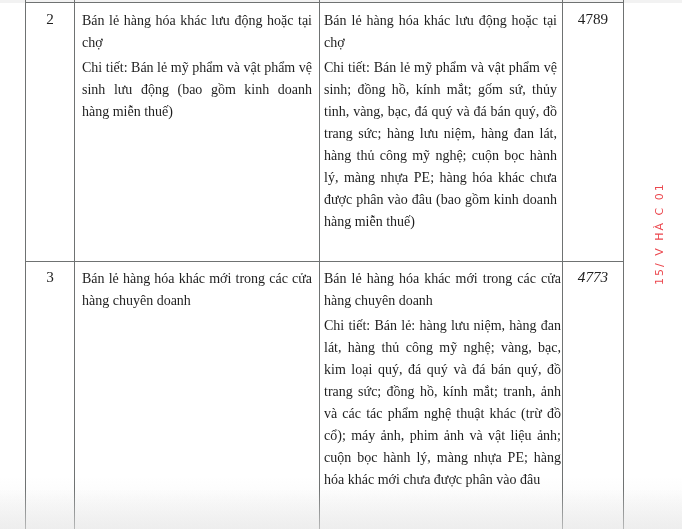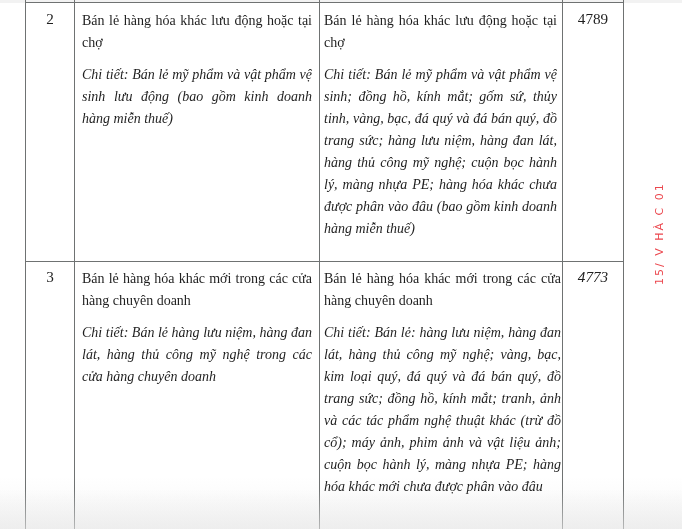--- a/index.html
+++ b/index.html
@@ -15,21 +15,21 @@
     }
     .top-shade {
       position: absolute; left: 0; top: 0; width: 682px; height: 3px; background: #f2f2f2;
     }
     .vline { position: absolute; top: 0; width: 1px; height: 529px; background: #6f7272; }
     .hline { position: absolute; height: 1px; background: #6f7272; }
     .cell {
       position: absolute; font-size: 14px; line-height: 22px; text-align: justify;
     }
     .cell p { margin: 0; }
-    .cell .detail { font-style: italic; margin-top: 10px; }
+    .cell .detail { margin-top: 3px; }
     .num { text-align: center; font-size: 15.2px; position: absolute; }
     .stamp {
       position: absolute; left: 653px; top: 165px; width: 26px; height: 120px;
       color: #e8262e; font-family: "DejaVu Sans", sans-serif; font-size: 11px;
       writing-mode: vertical-rl; transform: rotate(180deg); letter-spacing: 2px;
       opacity: 0.85; white-space: nowrap;
     }
     .bottom-shade {
       position: absolute; left: 0; bottom: 0; width: 682px; height: 40px;
       background: linear-gradient(to bottom, rgba(240,240,240,0), rgba(232,232,232,0.6));
@@ -60,21 +60,20 @@
       <p>Bán lẻ hàng hóa khác lưu động hoặc tại chợ</p>
       <p class="detail">Chi tiết: Bán lẻ mỹ phẩm và vật phẩm vệ sinh; đồng hồ, kính mắt; gốm sứ, thủy tinh, vàng, bạc, đá quý và đá bán quý, đồ trang sức; hàng lưu niệm, hàng đan lát, hàng thủ công mỹ nghệ; cuộn bọc hành lý, màng nhựa PE; hàng hóa khác chưa được phân vào đâu (bao gồm kinh doanh hàng miễn thuế)</p>
     </div>
     <div class="num" style="left:563px; top:10px; width:60px;">4789</div>
   </div>
 
   <div>
     <div class="num" style="left:26px; top:268px; width:48px;">3</div>
     <div class="cell" style="left:82px; top:268px; width:230px;">
       <p>Bán lẻ hàng hóa khác mới trong các cửa hàng chuyên doanh</p>
-      <p class="detail">Chi tiết: Bán lẻ hàng lưu niệm, hàng đan lát, hàng thủ công mỹ nghệ trong các cửa hàng chuyên doanh</p>
     </div>
     <div class="cell" style="left:324px; top:268px; width:237px;">
       <p>Bán lẻ hàng hóa khác mới trong các cửa hàng chuyên doanh</p>
       <p class="detail">Chi tiết: Bán lẻ: hàng lưu niệm, hàng đan lát, hàng thủ công mỹ nghệ; vàng, bạc, kim loại quý, đá quý và đá bán quý, đồ trang sức; đồng hồ, kính mắt; tranh, ảnh và các tác phẩm nghệ thuật khác (trừ đồ cổ); máy ảnh, phim ảnh và vật liệu ảnh; cuộn bọc hành lý, màng nhựa PE; hàng hóa khác mới chưa được phân vào đâu</p>
     </div>
     <div class="num" style="left:563px; top:268px; width:60px;font-style:italic;">4773</div>
   </div>
 
   <div class="stamp">15/ V HÀ C 01</div>
   <div class="bottom-shade"></div>

